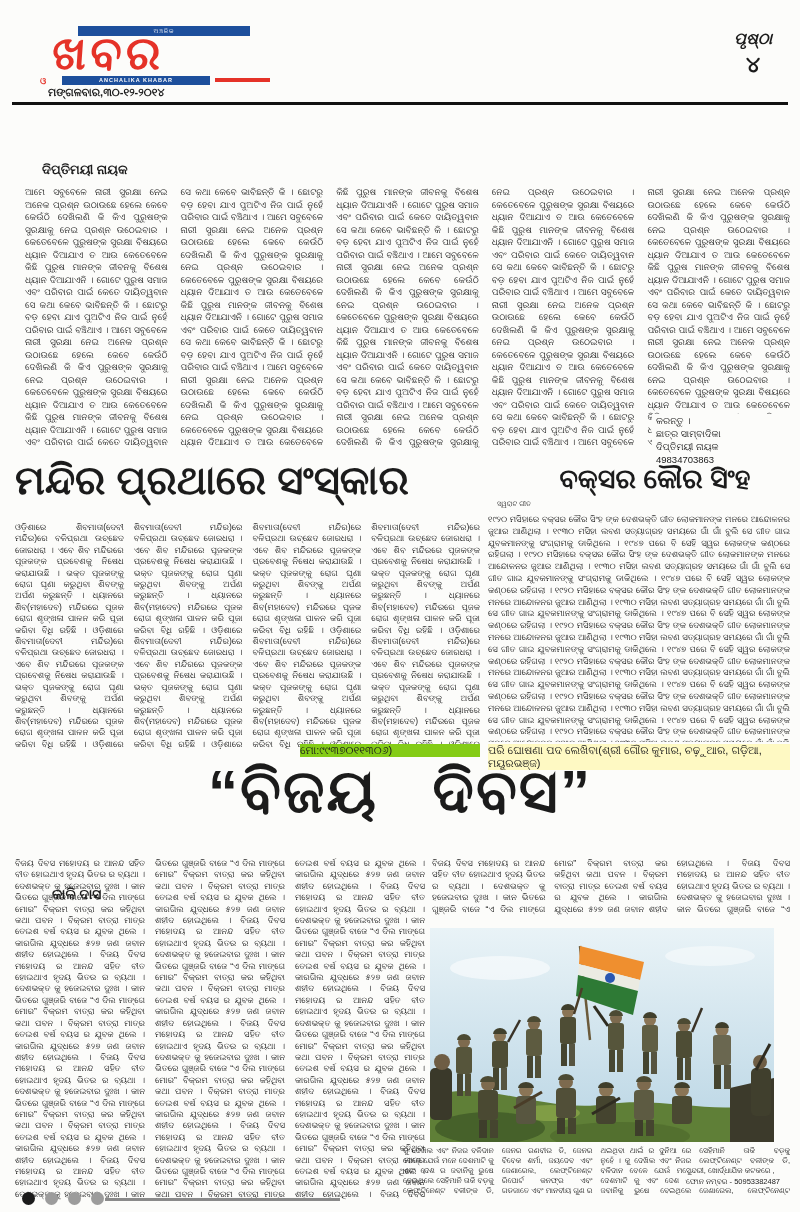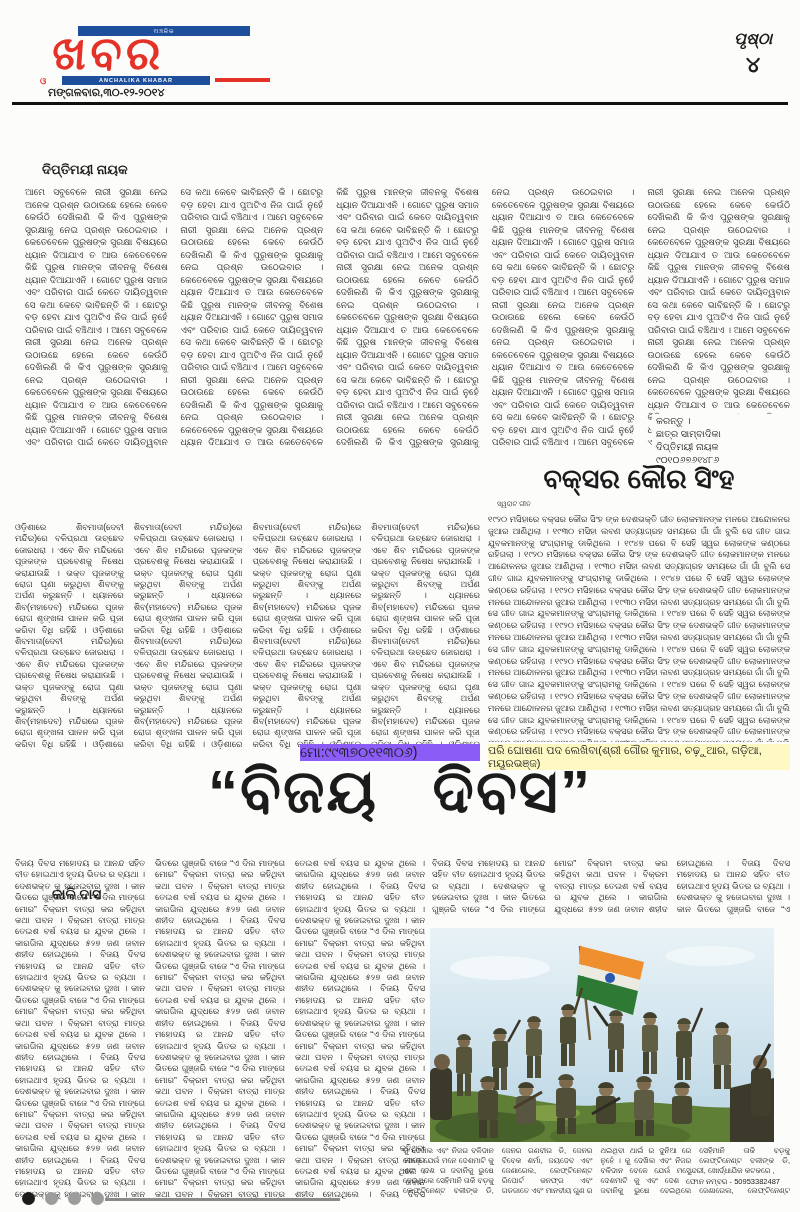--- a/index.html
+++ b/index.html
@@ -31,28 +31,28 @@
   
   .a1-head{position:absolute;left:0;top:106px;width:800px;text-align:center;
            font-size:45px;font-weight:800;letter-spacing:1px;}
   .a1-by{position:absolute;left:42px;top:162px;font-size:13px;font-weight:700;}
   .a1-body{position:absolute;left:25px;top:186px;width:765px;height:272px;
            column-count:5;column-gap:13px;}
   .a1-sig{position:absolute;left:652px;top:414px;width:138px;padding-left:4px;}
 
   
   .a2-head{position:absolute;left:15px;top:458px;width:470px;font-size:40px;font-weight:800;}
-  .a2-sidehead{position:absolute;left:504px;top:464px;width:270px;text-align:center;
+  .a2-sidehead{position:absolute;left:520px;top:464px;width:270px;text-align:center;
                font-size:27px;font-weight:800;}
   .a2-sidelbl{position:absolute;left:497px;top:500px;font-size:7px;color:#333;}
   .a2-left{position:absolute;left:15px;top:522px;width:465px;height:232px;
            column-count:4;column-gap:10px;font-size:8.5px;line-height:11.4px;}
   .a2-right{position:absolute;left:488px;top:514px;width:302px;height:228px;
             font-size:8.5px;line-height:11.8px;}
-  .a2-end{position:absolute;left:300px;top:744px;width:180px;font-size:14px;background:#8b5cf6;}
+  .a2-end{position:absolute;left:300px;top:744px;width:180px;font-size:11px;background:#84cc16;}
   .a2-sideend{position:absolute;left:488px;top:744px;width:302px;font-size:11px;background:#fef9c3;}
 
   
   .a3-head{position:absolute;left:0;top:756px;width:800px;text-align:center;font-size:60px;
            font-weight:600;word-spacing:36px;letter-spacing:2px;line-height:1.2;}
   .a3-by{position:absolute;left:52px;top:886px;font-size:14px;font-weight:700;}
   .a3-left{position:absolute;left:15px;top:858px;width:410px;height:344px;
            column-count:3;column-gap:10px;font-size:8.5px;line-height:11.4px;}
   .a3-topright{position:absolute;left:432px;top:858px;width:358px;height:66px;
                column-count:3;column-gap:9px;font-size:8.5px;line-height:11.4px;}
@@ -87,23 +87,24 @@
     <span class="num">୪</span>
   </div>
   <div class="toprule"></div>
 
   <div class="a1-by">ଦିପ୍ତିମୟୀ ନାୟକ</div>
   <div class="a1-body colbody">ଆମେ ସବୁବେଳେ ନାରୀ ସୁରକ୍ଷା ନେଇ ଅନେକ ପ୍ରଶ୍ନ ଉଠାଉଛେ ହେଲେ କେବେ କେଉଁଠି ଦେଖିଲଣି କି କିଏ ପୁରୁଷଙ୍କ ସୁରକ୍ଷାକୁ ନେଇ ପ୍ରଶ୍ନ ଉଠେଇବାର । କେତେବେଳେ ପୁରୁଷଙ୍କ ସୁରକ୍ଷା ବିଷୟରେ ଧ୍ୟାନ ଦିଆଯାଏ ତ ଆଉ କେତେବେଳେ କିଛି ପୁରୁଷ ମାନଙ୍କ ଜୀବନକୁ ବିଶେଷ ଧ୍ୟାନ ଦିଆଯାଏନି । ଗୋଟେ ପୁରୁଷ ସମାଜ ଏବଂ ପରିବାର ପାଇଁ କେତେ ଦାୟିତ୍ୱବାନ ସେ କଥା କେବେ ଭାବିଛନ୍ତି କି । ଛୋଟରୁ ବଡ଼ ହେବା ଯାଏ ପୁଅଟିଏ ନିଜ ପାଇଁ ନୁହେଁ ପରିବାର ପାଇଁ ବଞ୍ଚିଥାଏ । ଆମେ ସବୁବେଳେ ନାରୀ ସୁରକ୍ଷା ନେଇ ଅନେକ ପ୍ରଶ୍ନ ଉଠାଉଛେ ହେଲେ କେବେ କେଉଁଠି ଦେଖିଲଣି କି କିଏ ପୁରୁଷଙ୍କ ସୁରକ୍ଷାକୁ ନେଇ ପ୍ରଶ୍ନ ଉଠେଇବାର । କେତେବେଳେ ପୁରୁଷଙ୍କ ସୁରକ୍ଷା ବିଷୟରେ ଧ୍ୟାନ ଦିଆଯାଏ ତ ଆଉ କେତେବେଳେ କିଛି ପୁରୁଷ ମାନଙ୍କ ଜୀବନକୁ ବିଶେଷ ଧ୍ୟାନ ଦିଆଯାଏନି । ଗୋଟେ ପୁରୁଷ ସମାଜ ଏବଂ ପରିବାର ପାଇଁ କେତେ ଦାୟିତ୍ୱବାନ ସେ କଥା କେବେ ଭାବିଛନ୍ତି କି । ଛୋଟରୁ ବଡ଼ ହେବା ଯାଏ ପୁଅଟିଏ ନିଜ ପାଇଁ ନୁହେଁ ପରିବାର ପାଇଁ ବଞ୍ଚିଥାଏ । ଆମେ ସବୁବେଳେ ନାରୀ ସୁରକ୍ଷା ନେଇ ଅନେକ ପ୍ରଶ୍ନ ଉଠାଉଛେ ହେଲେ କେବେ କେଉଁଠି ଦେଖିଲଣି କି କିଏ ପୁରୁଷଙ୍କ ସୁରକ୍ଷାକୁ ନେଇ ପ୍ରଶ୍ନ ଉଠେଇବାର । କେତେବେଳେ ପୁରୁଷଙ୍କ ସୁରକ୍ଷା ବିଷୟରେ ଧ୍ୟାନ ଦିଆଯାଏ ତ ଆଉ କେତେବେଳେ କିଛି ପୁରୁଷ ମାନଙ୍କ ଜୀବନକୁ ବିଶେଷ ଧ୍ୟାନ ଦିଆଯାଏନି । ଗୋଟେ ପୁରୁଷ ସମାଜ ଏବଂ ପରିବାର ପାଇଁ କେତେ ଦାୟିତ୍ୱବାନ ସେ କଥା କେବେ ଭାବିଛନ୍ତି କି । ଛୋଟରୁ ବଡ଼ ହେବା ଯାଏ ପୁଅଟିଏ ନିଜ ପାଇଁ ନୁହେଁ ପରିବାର ପାଇଁ ବଞ୍ଚିଥାଏ । ଆମେ ସବୁବେଳେ ନାରୀ ସୁରକ୍ଷା ନେଇ ଅନେକ ପ୍ରଶ୍ନ ଉଠାଉଛେ ହେଲେ କେବେ କେଉଁଠି ଦେଖିଲଣି କି କିଏ ପୁରୁଷଙ୍କ ସୁରକ୍ଷାକୁ ନେଇ ପ୍ରଶ୍ନ ଉଠେଇବାର । କେତେବେଳେ ପୁରୁଷଙ୍କ ସୁରକ୍ଷା ବିଷୟରେ ଧ୍ୟାନ ଦିଆଯାଏ ତ ଆଉ କେତେବେଳେ କିଛି ପୁରୁଷ ମାନଙ୍କ ଜୀବନକୁ ବିଶେଷ ଧ୍ୟାନ ଦିଆଯାଏନି । ଗୋଟେ ପୁରୁଷ ସମାଜ ଏବଂ ପରିବାର ପାଇଁ କେତେ ଦାୟିତ୍ୱବାନ ସେ କଥା କେବେ ଭାବିଛନ୍ତି କି । ଛୋଟରୁ ବଡ଼ ହେବା ଯାଏ ପୁଅଟିଏ ନିଜ ପାଇଁ ନୁହେଁ ପରିବାର ପାଇଁ ବଞ୍ଚିଥାଏ । ଆମେ ସବୁବେଳେ ନାରୀ ସୁରକ୍ଷା ନେଇ ଅନେକ ପ୍ରଶ୍ନ ଉଠାଉଛେ ହେଲେ କେବେ କେଉଁଠି ଦେଖିଲଣି କି କିଏ ପୁରୁଷଙ୍କ ସୁରକ୍ଷାକୁ ନେଇ ପ୍ରଶ୍ନ ଉଠେଇବାର । କେତେବେଳେ ପୁରୁଷଙ୍କ ସୁରକ୍ଷା ବିଷୟରେ ଧ୍ୟାନ ଦିଆଯାଏ ତ ଆଉ କେତେବେଳେ କିଛି ପୁରୁଷ ମାନଙ୍କ ଜୀବନକୁ ବିଶେଷ ଧ୍ୟାନ ଦିଆଯାଏନି । ଗୋଟେ ପୁରୁଷ ସମାଜ ଏବଂ ପରିବାର ପାଇଁ କେତେ ଦାୟିତ୍ୱବାନ ସେ କଥା କେବେ ଭାବିଛନ୍ତି କି । ଛୋଟରୁ ବଡ଼ ହେବା ଯାଏ ପୁଅଟିଏ ନିଜ ପାଇଁ ନୁହେଁ ପରିବାର ପାଇଁ ବଞ୍ଚିଥାଏ । ଆମେ ସବୁବେଳେ ନାରୀ ସୁରକ୍ଷା ନେଇ ଅନେକ ପ୍ରଶ୍ନ ଉଠାଉଛେ ହେଲେ କେବେ କେଉଁଠି ଦେଖିଲଣି କି କିଏ ପୁରୁଷଙ୍କ ସୁରକ୍ଷାକୁ ନେଇ ପ୍ରଶ୍ନ ଉଠେଇବାର । କେତେବେଳେ ପୁରୁଷଙ୍କ ସୁରକ୍ଷା ବିଷୟରେ ଧ୍ୟାନ ଦିଆଯାଏ ତ ଆଉ କେତେବେଳେ କିଛି ପୁରୁଷ ମାନଙ୍କ ଜୀବନକୁ ବିଶେଷ ଧ୍ୟାନ ଦିଆଯାଏନି । ଗୋଟେ ପୁରୁଷ ସମାଜ ଏବଂ ପରିବାର ପାଇଁ କେତେ ଦାୟିତ୍ୱବାନ ସେ କଥା କେବେ ଭାବିଛନ୍ତି କି । ଛୋଟରୁ ବଡ଼ ହେବା ଯାଏ ପୁଅଟିଏ ନିଜ ପାଇଁ ନୁହେଁ ପରିବାର ପାଇଁ ବଞ୍ଚିଥାଏ । ଆମେ ସବୁବେଳେ ନାରୀ ସୁରକ୍ଷା ନେଇ ଅନେକ ପ୍ରଶ୍ନ ଉଠାଉଛେ ହେଲେ କେବେ କେଉଁଠି ଦେଖିଲଣି କି କିଏ ପୁରୁଷଙ୍କ ସୁରକ୍ଷାକୁ ନେଇ ପ୍ରଶ୍ନ ଉଠେଇବାର । କେତେବେଳେ ପୁରୁଷଙ୍କ ସୁରକ୍ଷା ବିଷୟରେ ଧ୍ୟାନ ଦିଆଯାଏ ତ ଆଉ କେତେବେଳେ କିଛି ପୁରୁଷ ମାନଙ୍କ ଜୀବନକୁ ବିଶେଷ ଧ୍ୟାନ ଦିଆଯାଏନି । ଗୋଟେ ପୁରୁଷ ସମାଜ ଏବଂ ପରିବାର ପାଇଁ କେତେ ଦାୟିତ୍ୱବାନ ସେ କଥା କେବେ ଭାବିଛନ୍ତି କି । ଛୋଟରୁ ବଡ଼ ହେବା ଯାଏ ପୁଅଟିଏ ନିଜ ପାଇଁ ନୁହେଁ ପରିବାର ପାଇଁ ବଞ୍ଚିଥାଏ । ଆମେ ସବୁବେଳେ ନାରୀ ସୁରକ୍ଷା ନେଇ ଅନେକ ପ୍ରଶ୍ନ ଉଠାଉଛେ ହେଲେ କେବେ କେଉଁଠି ଦେଖିଲଣି କି କିଏ ପୁରୁଷଙ୍କ ସୁରକ୍ଷାକୁ ନେଇ ପ୍ରଶ୍ନ ଉଠେଇବାର । କେତେବେଳେ ପୁରୁଷଙ୍କ ସୁରକ୍ଷା ବିଷୟରେ ଧ୍ୟାନ ଦିଆଯାଏ ତ ଆଉ କେତେବେଳେ କିଛି ପୁରୁଷ ମାନଙ୍କ ଜୀବନକୁ ବିଶେଷ ଧ୍ୟାନ ଦିଆଯାଏନି । ଗୋଟେ ପୁରୁଷ ସମାଜ ଏବଂ ପରିବାର ପାଇଁ କେତେ ଦାୟିତ୍ୱବାନ ସେ କଥା କେବେ ଭାବିଛନ୍ତି କି । ଛୋଟରୁ ବଡ଼ ହେବା ଯାଏ ପୁଅଟିଏ ନିଜ ପାଇଁ ନୁହେଁ ପରିବାର ପାଇଁ ବଞ୍ଚିଥାଏ । ଆମେ ସବୁବେଳେ ନାରୀ ସୁରକ୍ଷା ନେଇ ଅନେକ ପ୍ରଶ୍ନ ଉଠାଉଛେ ହେଲେ କେବେ କେଉଁଠି ଦେଖିଲଣି କି କିଏ ପୁରୁଷଙ୍କ ସୁରକ୍ଷାକୁ ନେଇ ପ୍ରଶ୍ନ ଉଠେଇବାର । କେତେବେଳେ ପୁରୁଷଙ୍କ ସୁରକ୍ଷା ବିଷୟରେ ଧ୍ୟାନ ଦିଆଯାଏ ତ ଆଉ କେତେବେଳେ କିଛି ପୁରୁଷ ମାନଙ୍କ ଜୀବନକୁ ବିଶେଷ ଧ୍ୟାନ ଦିଆଯାଏନି । ଗୋଟେ ପୁରୁଷ ସମାଜ ଏବଂ ପରିବାର ପାଇଁ କେତେ ଦାୟିତ୍ୱବାନ ସେ କଥା କେବେ ଭାବିଛନ୍ତି କି । ଛୋଟରୁ ବଡ଼ ହେବା ଯାଏ ପୁଅଟିଏ ନିଜ ପାଇଁ ନୁହେଁ ପରିବାର ପାଇଁ ବଞ୍ଚିଥାଏ । ଆମେ ସବୁବେଳେ ନାରୀ ସୁରକ୍ଷା ନେଇ ଅନେକ ପ୍ରଶ୍ନ ଉଠାଉଛେ ହେଲେ କେବେ କେଉଁଠି ଦେଖିଲଣି କି କିଏ ପୁରୁଷଙ୍କ ସୁରକ୍ଷାକୁ ନେଇ ପ୍ରଶ୍ନ ଉଠେଇବାର । କେତେବେଳେ ପୁରୁଷଙ୍କ ସୁରକ୍ଷା ବିଷୟରେ ଧ୍ୟାନ ଦିଆଯାଏ ତ ଆଉ କେତେବେଳେ କିଛି ପୁରୁଷ ମାନଙ୍କ ଜୀବନକୁ ବିଶେଷ ଧ୍ୟାନ ଦିଆଯାଏନି । ଗୋଟେ ପୁରୁଷ ସମାଜ ଏବଂ ପରିବାର ପାଇଁ କେତେ ଦାୟିତ୍ୱବାନ ସେ କଥା କେବେ ଭାବିଛନ୍ତି କି । ଛୋଟରୁ ବଡ଼ ହେବା ଯାଏ ପୁଅଟିଏ ନିଜ ପାଇଁ ନୁହେଁ ପରିବାର ପାଇଁ ବଞ୍ଚିଥାଏ । ଆମେ ସବୁବେଳେ ନାରୀ ସୁରକ୍ଷା ନେଇ ଅନେକ ପ୍ରଶ୍ନ ଉଠାଉଛେ ହେଲେ କେବେ କେଉଁଠି ଦେଖିଲଣି କି କିଏ ପୁରୁଷଙ୍କ ସୁରକ୍ଷାକୁ ନେଇ ପ୍ରଶ୍ନ ଉଠେଇବାର । କେତେବେଳେ ପୁରୁଷଙ୍କ ସୁରକ୍ଷା ବିଷୟରେ ଧ୍ୟାନ ଦିଆଯାଏ ତ ଆଉ କେତେବେଳେ କିଛି ପୁରୁଷ ମାନଙ୍କ ଜୀବନକୁ ବିଶେଷ ଧ୍ୟାନ ଦିଆଯାଏନି । ଗୋଟେ ପୁରୁଷ ସମାଜ ଏବଂ ପରିବାର ପାଇଁ କେତେ ଦାୟିତ୍ୱବାନ ସେ କଥା କେବେ ଭାବିଛନ୍ତି କି । ଛୋଟରୁ ବଡ଼ ହେବା ଯାଏ ପୁଅଟିଏ ନିଜ ପାଇଁ ନୁହେଁ ପରିବାର ପାଇଁ ବଞ୍ଚିଥାଏ ।</div>
   <div class="a1-sig sig">
     <div>କରନ୍ତୁ ।</div>
     <div>ଛାତ୍ର ସାମ୍ବାଦିକା</div>
     <div>ଦିପ୍ତିମୟୀ ନାୟକ</div>
-    <div>୯୦୧୦୬୭୬୧୪୮୬</div>
-  </div>
-
+    <div>49834703863</div>
+  </div>
+
+  <div class="a2-head">ମନ୍ଦିର ପ୍ରଥାରେ ସଂସ୍କାର</div>
   <div class="a2-sidehead">ବକ୍ସର କୌର ସିଂହ</div>
   <div class="a2-sidelbl">ସ୍ୱରାଟ ଗୀତ</div>
   <div class="a2-left colbody">ଓଡ଼ିଶାରେ ଶିବମାତା(ଦେବୀ ମନ୍ଦିର)ରେ ବଳିପ୍ରଥା ଉଚ୍ଛେଦ ଜୋରଧରା । ଏବେ ଶିବ ମନ୍ଦିରରେ ପୂଜକଙ୍କ ପ୍ରବେଶକୁ ନିଷେଧ କରାଯାଉଛି । ଭକ୍ତ ପୂଜକଙ୍କୁ ରୋଗ ଘୃଣା କରୁଥିବା ଶିବଙ୍କୁ ଅର୍ପଣ କରୁଛନ୍ତି । ଧ୍ୟାନରେ ଶିବ(ମହାଦେବ) ମନ୍ଦିରରେ ପୂଜକ ରୋଗ ଶୃଙ୍ଖଳା ପାଳନ କରି ପୂଜା କରିବା ବିଧି ରହିଛି । ଓଡ଼ିଶାରେ ଶିବମାତା(ଦେବୀ ମନ୍ଦିର)ରେ ବଳିପ୍ରଥା ଉଚ୍ଛେଦ ଜୋରଧରା । ଏବେ ଶିବ ମନ୍ଦିରରେ ପୂଜକଙ୍କ ପ୍ରବେଶକୁ ନିଷେଧ କରାଯାଉଛି । ଭକ୍ତ ପୂଜକଙ୍କୁ ରୋଗ ଘୃଣା କରୁଥିବା ଶିବଙ୍କୁ ଅର୍ପଣ କରୁଛନ୍ତି । ଧ୍ୟାନରେ ଶିବ(ମହାଦେବ) ମନ୍ଦିରରେ ପୂଜକ ରୋଗ ଶୃଙ୍ଖଳା ପାଳନ କରି ପୂଜା କରିବା ବିଧି ରହିଛି । ଓଡ଼ିଶାରେ ଶିବମାତା(ଦେବୀ ମନ୍ଦିର)ରେ ବଳିପ୍ରଥା ଉଚ୍ଛେଦ ଜୋରଧରା । ଏବେ ଶିବ ମନ୍ଦିରରେ ପୂଜକଙ୍କ ପ୍ରବେଶକୁ ନିଷେଧ କରାଯାଉଛି । ଭକ୍ତ ପୂଜକଙ୍କୁ ରୋଗ ଘୃଣା କରୁଥିବା ଶିବଙ୍କୁ ଅର୍ପଣ କରୁଛନ୍ତି । ଧ୍ୟାନରେ ଶିବ(ମହାଦେବ) ମନ୍ଦିରରେ ପୂଜକ ରୋଗ ଶୃଙ୍ଖଳା ପାଳନ କରି ପୂଜା କରିବା ବିଧି ରହିଛି । ଓଡ଼ିଶାରେ ଶିବମାତା(ଦେବୀ ମନ୍ଦିର)ରେ ବଳିପ୍ରଥା ଉଚ୍ଛେଦ ଜୋରଧରା । ଏବେ ଶିବ ମନ୍ଦିରରେ ପୂଜକଙ୍କ ପ୍ରବେଶକୁ ନିଷେଧ କରାଯାଉଛି । ଭକ୍ତ ପୂଜକଙ୍କୁ ରୋଗ ଘୃଣା କରୁଥିବା ଶିବଙ୍କୁ ଅର୍ପଣ କରୁଛନ୍ତି । ଧ୍ୟାନରେ ଶିବ(ମହାଦେବ) ମନ୍ଦିରରେ ପୂଜକ ରୋଗ ଶୃଙ୍ଖଳା ପାଳନ କରି ପୂଜା କରିବା ବିଧି ରହିଛି । ଓଡ଼ିଶାରେ ଶିବମାତା(ଦେବୀ ମନ୍ଦିର)ରେ ବଳିପ୍ରଥା ଉଚ୍ଛେଦ ଜୋରଧରା । ଏବେ ଶିବ ମନ୍ଦିରରେ ପୂଜକଙ୍କ ପ୍ରବେଶକୁ ନିଷେଧ କରାଯାଉଛି । ଭକ୍ତ ପୂଜକଙ୍କୁ ରୋଗ ଘୃଣା କରୁଥିବା ଶିବଙ୍କୁ ଅର୍ପଣ କରୁଛନ୍ତି । ଧ୍ୟାନରେ ଶିବ(ମହାଦେବ) ମନ୍ଦିରରେ ପୂଜକ ରୋଗ ଶୃଙ୍ଖଳା ପାଳନ କରି ପୂଜା କରିବା ବିଧି ରହିଛି । ଓଡ଼ିଶାରେ ଶିବମାତା(ଦେବୀ ମନ୍ଦିର)ରେ ବଳିପ୍ରଥା ଉଚ୍ଛେଦ ଜୋରଧରା । ଏବେ ଶିବ ମନ୍ଦିରରେ ପୂଜକଙ୍କ ପ୍ରବେଶକୁ ନିଷେଧ କରାଯାଉଛି । ଭକ୍ତ ପୂଜକଙ୍କୁ ରୋଗ ଘୃଣା କରୁଥିବା ଶିବଙ୍କୁ ଅର୍ପଣ କରୁଛନ୍ତି । ଧ୍ୟାନରେ ଶିବ(ମହାଦେବ) ମନ୍ଦିରରେ ପୂଜକ ରୋଗ ଶୃଙ୍ଖଳା ପାଳନ କରି ପୂଜା କରିବା ବିଧି ରହିଛି । ଓଡ଼ିଶାରେ ଶିବମାତା(ଦେବୀ ମନ୍ଦିର)ରେ ବଳିପ୍ରଥା ଉଚ୍ଛେଦ ଜୋରଧରା । ଏବେ ଶିବ ମନ୍ଦିରରେ ପୂଜକଙ୍କ ପ୍ରବେଶକୁ ନିଷେଧ କରାଯାଉଛି । ଭକ୍ତ ପୂଜକଙ୍କୁ ରୋଗ ଘୃଣା କରୁଥିବା ଶିବଙ୍କୁ ଅର୍ପଣ କରୁଛନ୍ତି । ଧ୍ୟାନରେ ଶିବ(ମହାଦେବ) ମନ୍ଦିରରେ ପୂଜକ ରୋଗ ଶୃଙ୍ଖଳା ପାଳନ କରି ପୂଜା କରିବା ବିଧି ରହିଛି । ଓଡ଼ିଶାରେ ଶିବମାତା(ଦେବୀ ମନ୍ଦିର)ରେ ବଳିପ୍ରଥା ଉଚ୍ଛେଦ ଜୋରଧରା । ଏବେ ଶିବ ମନ୍ଦିରରେ ପୂଜକଙ୍କ ପ୍ରବେଶକୁ ନିଷେଧ କରାଯାଉଛି । ଭକ୍ତ ପୂଜକଙ୍କୁ ରୋଗ ଘୃଣା କରୁଥିବା ଶିବଙ୍କୁ ଅର୍ପଣ କରୁଛନ୍ତି । ଧ୍ୟାନରେ ଶିବ(ମହାଦେବ) ମନ୍ଦିରରେ ପୂଜକ ରୋଗ ଶୃଙ୍ଖଳା ପାଳନ କରି ପୂଜା କରିବା ବିଧି ରହିଛି । ଓଡ଼ିଶାରେ ଶିବମାତା(ଦେବୀ ମନ୍ଦିର)ରେ ବଳିପ୍ରଥା ଉଚ୍ଛେଦ ଜୋରଧରା । ଏବେ ଶିବ ମନ୍ଦିରରେ ପୂଜକଙ୍କ ପ୍ରବେଶକୁ ନିଷେଧ କରାଯାଉଛି । ଭକ୍ତ ପୂଜକଙ୍କୁ ରୋଗ ଘୃଣା କରୁଥିବା ଶିବଙ୍କୁ ଅର୍ପଣ କରୁଛନ୍ତି । ଧ୍ୟାନରେ ଶିବ(ମହାଦେବ) ମନ୍ଦିରରେ ପୂଜକ ରୋଗ ଶୃଙ୍ଖଳା ପାଳନ କରି ପୂଜା କରିବା ବିଧି ରହିଛି । ଓଡ଼ିଶାରେ ଶିବମାତା(ଦେବୀ ମନ୍ଦିର)ରେ ବଳିପ୍ରଥା ଉଚ୍ଛେଦ ଜୋରଧରା । ଏବେ ଶିବ ମନ୍ଦିରରେ ପୂଜକଙ୍କ ପ୍ରବେଶକୁ ନିଷେଧ କରାଯାଉଛି । ଭକ୍ତ ପୂଜକଙ୍କୁ ରୋଗ ଘୃଣା କରୁଥିବା ଶିବଙ୍କୁ ଅର୍ପଣ କରୁଛନ୍ତି । ଧ୍ୟାନରେ ଶିବ(ମହାଦେବ) ମନ୍ଦିରରେ ପୂଜକ ରୋଗ ଶୃଙ୍ଖଳା ପାଳନ କରି ପୂଜା କରିବା ବିଧି ରହିଛି ।</div>
   <div class="a2-right colbody">୧୯୨୦ ମସିହାରେ ବକ୍ସର କୌର ସିଂହ ଙ୍କ ଦେଶଭକ୍ତି ଗୀତ ଲୋକମାନଙ୍କ ମନରେ ଆନ୍ଦୋଳନର ଜୁଆର ଆଣିଥିଲା । ୧୯୩୦ ମସିହା ଲବଣ ସତ୍ୟାଗ୍ରହ ସମୟରେ ଗାଁ ଗାଁ ବୁଲି ସେ ଗୀତ ଗାଇ ଯୁବକମାନଙ୍କୁ ସଂଗ୍ରାମକୁ ଡାକିଥିଲେ । ୧୯୪୭ ପରେ ବି ସେହି ସ୍ୱର ଲୋକଙ୍କ କଣ୍ଠରେ ରହିଗଲା । ୧୯୨୦ ମସିହାରେ ବକ୍ସର କୌର ସିଂହ ଙ୍କ ଦେଶଭକ୍ତି ଗୀତ ଲୋକମାନଙ୍କ ମନରେ ଆନ୍ଦୋଳନର ଜୁଆର ଆଣିଥିଲା । ୧୯୩୦ ମସିହା ଲବଣ ସତ୍ୟାଗ୍ରହ ସମୟରେ ଗାଁ ଗାଁ ବୁଲି ସେ ଗୀତ ଗାଇ ଯୁବକମାନଙ୍କୁ ସଂଗ୍ରାମକୁ ଡାକିଥିଲେ । ୧୯୪୭ ପରେ ବି ସେହି ସ୍ୱର ଲୋକଙ୍କ କଣ୍ଠରେ ରହିଗଲା । ୧୯୨୦ ମସିହାରେ ବକ୍ସର କୌର ସିଂହ ଙ୍କ ଦେଶଭକ୍ତି ଗୀତ ଲୋକମାନଙ୍କ ମନରେ ଆନ୍ଦୋଳନର ଜୁଆର ଆଣିଥିଲା । ୧୯୩୦ ମସିହା ଲବଣ ସତ୍ୟାଗ୍ରହ ସମୟରେ ଗାଁ ଗାଁ ବୁଲି ସେ ଗୀତ ଗାଇ ଯୁବକମାନଙ୍କୁ ସଂଗ୍ରାମକୁ ଡାକିଥିଲେ । ୧୯୪୭ ପରେ ବି ସେହି ସ୍ୱର ଲୋକଙ୍କ କଣ୍ଠରେ ରହିଗଲା । ୧୯୨୦ ମସିହାରେ ବକ୍ସର କୌର ସିଂହ ଙ୍କ ଦେଶଭକ୍ତି ଗୀତ ଲୋକମାନଙ୍କ ମନରେ ଆନ୍ଦୋଳନର ଜୁଆର ଆଣିଥିଲା । ୧୯୩୦ ମସିହା ଲବଣ ସତ୍ୟାଗ୍ରହ ସମୟରେ ଗାଁ ଗାଁ ବୁଲି ସେ ଗୀତ ଗାଇ ଯୁବକମାନଙ୍କୁ ସଂଗ୍ରାମକୁ ଡାକିଥିଲେ । ୧୯୪୭ ପରେ ବି ସେହି ସ୍ୱର ଲୋକଙ୍କ କଣ୍ଠରେ ରହିଗଲା । ୧୯୨୦ ମସିହାରେ ବକ୍ସର କୌର ସିଂହ ଙ୍କ ଦେଶଭକ୍ତି ଗୀତ ଲୋକମାନଙ୍କ ମନରେ ଆନ୍ଦୋଳନର ଜୁଆର ଆଣିଥିଲା । ୧୯୩୦ ମସିହା ଲବଣ ସତ୍ୟାଗ୍ରହ ସମୟରେ ଗାଁ ଗାଁ ବୁଲି ସେ ଗୀତ ଗାଇ ଯୁବକମାନଙ୍କୁ ସଂଗ୍ରାମକୁ ଡାକିଥିଲେ । ୧୯୪୭ ପରେ ବି ସେହି ସ୍ୱର ଲୋକଙ୍କ କଣ୍ଠରେ ରହିଗଲା । ୧୯୨୦ ମସିହାରେ ବକ୍ସର କୌର ସିଂହ ଙ୍କ ଦେଶଭକ୍ତି ଗୀତ ଲୋକମାନଙ୍କ ମନରେ ଆନ୍ଦୋଳନର ଜୁଆର ଆଣିଥିଲା । ୧୯୩୦ ମସିହା ଲବଣ ସତ୍ୟାଗ୍ରହ ସମୟରେ ଗାଁ ଗାଁ ବୁଲି ସେ ଗୀତ ଗାଇ ଯୁବକମାନଙ୍କୁ ସଂଗ୍ରାମକୁ ଡାକିଥିଲେ । ୧୯୪୭ ପରେ ବି ସେହି ସ୍ୱର ଲୋକଙ୍କ କଣ୍ଠରେ ରହିଗଲା । ୧୯୨୦ ମସିହାରେ ବକ୍ସର କୌର ସିଂହ ଙ୍କ ଦେଶଭକ୍ତି ଗୀତ ଲୋକମାନଙ୍କ ମନରେ ଆନ୍ଦୋଳନର ଜୁଆର ଆଣିଥିଲା । ୧୯୩୦ ମସିହା ଲବଣ ସତ୍ୟାଗ୍ରହ ସମୟରେ ଗାଁ ଗାଁ ବୁଲି ସେ ଗୀତ ଗାଇ ଯୁବକମାନଙ୍କୁ ସଂଗ୍ରାମକୁ ଡାକିଥିଲେ । ୧୯୪୭ ପରେ ବି ସେହି ସ୍ୱର ଲୋକଙ୍କ କଣ୍ଠରେ ରହିଗଲା । ୧୯୨୦ ମସିହାରେ ବକ୍ସର କୌର ସିଂହ ଙ୍କ ଦେଶଭକ୍ତି ଗୀତ ଲୋକମାନଙ୍କ ମନରେ ଆନ୍ଦୋଳନର ଜୁଆର ଆଣିଥିଲା । ୧୯୩୦ ମସିହା ଲବଣ ସତ୍ୟାଗ୍ରହ ସମୟରେ ଗାଁ ଗାଁ ବୁଲି ସେ ଗୀତ ଗାଇ ଯୁବକମାନଙ୍କୁ ସଂଗ୍ରାମକୁ ଡାକିଥିଲେ । ୧୯୪୭ ପରେ ବି ସେହି ସ୍ୱର ଲୋକଙ୍କ କଣ୍ଠରେ ରହିଗଲା ।</div>
   <div class="a2-end">ମୋ:୯୯୩୭୦୧୧୩୦୬)</div>
   <div class="a2-sideend">ପରି ଘୋଷଣା ପଦ ଲେଖିବା(ଶ୍ରୀ ଗୌର କୁମାର, ଚଢ଼ୁଆର, ଗଡ଼ିଆ, ମୟୂରଭଞ୍ଜ)</div>
 
   <div class="a3-head">“ବିଜୟ ଦିବସ”</div>
   <div class="a3-by">କାଳି ଦାସ</div>
   <div class="a3-left colbody">ବିଜୟ ଦିବସ ମହୋଦୟ ର ଆନନ୍ଦ ସହିତ ବୀତ ହୋଇଥାଏ ହୃଦୟ ଭିତର ର ବ୍ୟଥା । ଦେଶଭକ୍ତ କୁ ହଜେଇବାର ଦୁଃଖ । କାନ ଭିତରେ ଗୁଞ୍ଜରି ବାଜେ “ଏ ଦିଲ ମାଙ୍ଗେ ମୋର” ବିକ୍ରମ ବାତ୍ରା କର କହିଥିବା କଥା ପବନ । ବିକ୍ରମ ବାତ୍ରା ମାତ୍ର ତେଇଶ ବର୍ଷ ବୟସ ର ଯୁବକ ଥିଲେ । କାରଗିଲ ଯୁଦ୍ଧରେ ୫୨୭ ଜଣ ଜବାନ ଶହୀଦ ହୋଇଥିଲେ । ବିଜୟ ଦିବସ ମହୋଦୟ ର ଆନନ୍ଦ ସହିତ ବୀତ ହୋଇଥାଏ ହୃଦୟ ଭିତର ର ବ୍ୟଥା । ଦେଶଭକ୍ତ କୁ ହଜେଇବାର ଦୁଃଖ । କାନ ଭିତରେ ଗୁଞ୍ଜରି ବାଜେ “ଏ ଦିଲ ମାଙ୍ଗେ ମୋର” ବିକ୍ରମ ବାତ୍ରା କର କହିଥିବା କଥା ପବନ । ବିକ୍ରମ ବାତ୍ରା ମାତ୍ର ତେଇଶ ବର୍ଷ ବୟସ ର ଯୁବକ ଥିଲେ । କାରଗିଲ ଯୁଦ୍ଧରେ ୫୨୭ ଜଣ ଜବାନ ଶହୀଦ ହୋଇଥିଲେ । ବିଜୟ ଦିବସ ମହୋଦୟ ର ଆନନ୍ଦ ସହିତ ବୀତ ହୋଇଥାଏ ହୃଦୟ ଭିତର ର ବ୍ୟଥା । ଦେଶଭକ୍ତ କୁ ହଜେଇବାର ଦୁଃଖ । କାନ ଭିତରେ ଗୁଞ୍ଜରି ବାଜେ “ଏ ଦିଲ ମାଙ୍ଗେ ମୋର” ବିକ୍ରମ ବାତ୍ରା କର କହିଥିବା କଥା ପବନ । ବିକ୍ରମ ବାତ୍ରା ମାତ୍ର ତେଇଶ ବର୍ଷ ବୟସ ର ଯୁବକ ଥିଲେ । କାରଗିଲ ଯୁଦ୍ଧରେ ୫୨୭ ଜଣ ଜବାନ ଶହୀଦ ହୋଇଥିଲେ । ବିଜୟ ଦିବସ ମହୋଦୟ ର ଆନନ୍ଦ ସହିତ ବୀତ ହୋଇଥାଏ ହୃଦୟ ଭିତର ର ବ୍ୟଥା । ଦେଶଭକ୍ତ କୁ ହଜେଇବାର ଦୁଃଖ । କାନ ଭିତରେ ଗୁଞ୍ଜରି ବାଜେ “ଏ ଦିଲ ମାଙ୍ଗେ ମୋର” ବିକ୍ରମ ବାତ୍ରା କର କହିଥିବା କଥା ପବନ । ବିକ୍ରମ ବାତ୍ରା ମାତ୍ର ତେଇଶ ବର୍ଷ ବୟସ ର ଯୁବକ ଥିଲେ । କାରଗିଲ ଯୁଦ୍ଧରେ ୫୨୭ ଜଣ ଜବାନ ଶହୀଦ ହୋଇଥିଲେ । ବିଜୟ ଦିବସ ମହୋଦୟ ର ଆନନ୍ଦ ସହିତ ବୀତ ହୋଇଥାଏ ହୃଦୟ ଭିତର ର ବ୍ୟଥା । ଦେଶଭକ୍ତ କୁ ହଜେଇବାର ଦୁଃଖ । କାନ ଭିତରେ ଗୁଞ୍ଜରି ବାଜେ “ଏ ଦିଲ ମାଙ୍ଗେ ମୋର” ବିକ୍ରମ ବାତ୍ରା କର କହିଥିବା କଥା ପବନ । ବିକ୍ରମ ବାତ୍ରା ମାତ୍ର ତେଇଶ ବର୍ଷ ବୟସ ର ଯୁବକ ଥିଲେ । କାରଗିଲ ଯୁଦ୍ଧରେ ୫୨୭ ଜଣ ଜବାନ ଶହୀଦ ହୋଇଥିଲେ । ବିଜୟ ଦିବସ ମହୋଦୟ ର ଆନନ୍ଦ ସହିତ ବୀତ ହୋଇଥାଏ ହୃଦୟ ଭିତର ର ବ୍ୟଥା । ଦେଶଭକ୍ତ କୁ ହଜେଇବାର ଦୁଃଖ । କାନ ଭିତରେ ଗୁଞ୍ଜରି ବାଜେ “ଏ ଦିଲ ମାଙ୍ଗେ ମୋର” ବିକ୍ରମ ବାତ୍ରା କର କହିଥିବା କଥା ପବନ । ବିକ୍ରମ ବାତ୍ରା ମାତ୍ର ତେଇଶ ବର୍ଷ ବୟସ ର ଯୁବକ ଥିଲେ । କାରଗିଲ ଯୁଦ୍ଧରେ ୫୨୭ ଜଣ ଜବାନ ଶହୀଦ ହୋଇଥିଲେ । ବିଜୟ ଦିବସ ମହୋଦୟ ର ଆନନ୍ଦ ସହିତ ବୀତ ହୋଇଥାଏ ହୃଦୟ ଭିତର ର ବ୍ୟଥା । ଦେଶଭକ୍ତ କୁ ହଜେଇବାର ଦୁଃଖ । କାନ ଭିତରେ ଗୁଞ୍ଜରି ବାଜେ “ଏ ଦିଲ ମାଙ୍ଗେ ମୋର” ବିକ୍ରମ ବାତ୍ରା କର କହିଥିବା କଥା ପବନ । ବିକ୍ରମ ବାତ୍ରା ମାତ୍ର ତେଇଶ ବର୍ଷ ବୟସ ର ଯୁବକ ଥିଲେ । କାରଗିଲ ଯୁଦ୍ଧରେ ୫୨୭ ଜଣ ଜବାନ ଶହୀଦ ହୋଇଥିଲେ । ବିଜୟ ଦିବସ ମହୋଦୟ ର ଆନନ୍ଦ ସହିତ ବୀତ ହୋଇଥାଏ ହୃଦୟ ଭିତର ର ବ୍ୟଥା । ଦେଶଭକ୍ତ କୁ ହଜେଇବାର ଦୁଃଖ । କାନ ଭିତରେ ଗୁଞ୍ଜରି ବାଜେ “ଏ ଦିଲ ମାଙ୍ଗେ ମୋର” ବିକ୍ରମ ବାତ୍ରା କର କହିଥିବା କଥା ପବନ । ବିକ୍ରମ ବାତ୍ରା ମାତ୍ର ତେଇଶ ବର୍ଷ ବୟସ ର ଯୁବକ ଥିଲେ । କାରଗିଲ ଯୁଦ୍ଧରେ ୫୨୭ ଜଣ ଜବାନ ଶହୀଦ ହୋଇଥିଲେ । ବିଜୟ ଦିବସ ମହୋଦୟ ର ଆନନ୍ଦ ସହିତ ବୀତ ହୋଇଥାଏ ହୃଦୟ ଭିତର ର ବ୍ୟଥା । ଦେଶଭକ୍ତ କୁ ହଜେଇବାର ଦୁଃଖ । କାନ ଭିତରେ ଗୁଞ୍ଜରି ବାଜେ “ଏ ଦିଲ ମାଙ୍ଗେ ମୋର” ବିକ୍ରମ ବାତ୍ରା କର କହିଥିବା କଥା ପବନ । ବିକ୍ରମ ବାତ୍ରା ମାତ୍ର ତେଇଶ ବର୍ଷ ବୟସ ର ଯୁବକ ଥିଲେ । କାରଗିଲ ଯୁଦ୍ଧରେ ୫୨୭ ଜଣ ଜବାନ ଶହୀଦ ହୋଇଥିଲେ । ବିଜୟ ଦିବସ ମହୋଦୟ ର ଆନନ୍ଦ ସହିତ ବୀତ ହୋଇଥାଏ ହୃଦୟ ଭିତର ର ବ୍ୟଥା । ଦେଶଭକ୍ତ କୁ ହଜେଇବାର ଦୁଃଖ । କାନ ଭିତରେ ଗୁଞ୍ଜରି ବାଜେ “ଏ ଦିଲ ମାଙ୍ଗେ ମୋର” ବିକ୍ରମ ବାତ୍ରା କର କହିଥିବା କଥା ପବନ । ବିକ୍ରମ ବାତ୍ରା ମାତ୍ର ତେଇଶ ବର୍ଷ ବୟସ ର ଯୁବକ ଥିଲେ । କାରଗିଲ ଯୁଦ୍ଧରେ ୫୨୭ ଜଣ ଜବାନ ଶହୀଦ ହୋଇଥିଲେ । ବିଜୟ ଦିବସ ମହୋଦୟ ର ଆନନ୍ଦ ସହିତ ବୀତ ହୋଇଥାଏ ହୃଦୟ ଭିତର ର ବ୍ୟଥା । ଦେଶଭକ୍ତ କୁ ହଜେଇବାର ଦୁଃଖ । କାନ ଭିତରେ ଗୁଞ୍ଜରି ବାଜେ “ଏ ଦିଲ ମାଙ୍ଗେ ମୋର” ବିକ୍ରମ ବାତ୍ରା କର କହିଥିବା କଥା ପବନ । ବିକ୍ରମ ବାତ୍ରା ମାତ୍ର ତେଇଶ ବର୍ଷ ବୟସ ର ଯୁବକ ଥିଲେ । କାରଗିଲ ଯୁଦ୍ଧରେ ୫୨୭ ଜଣ ଜବାନ ଶହୀଦ ହୋଇଥିଲେ ।</div>

